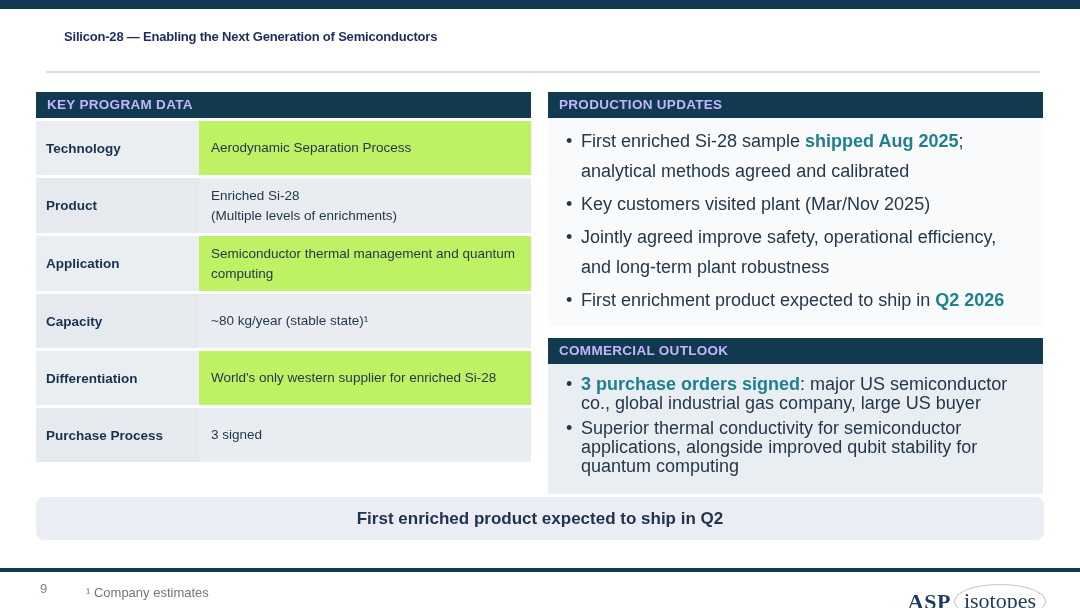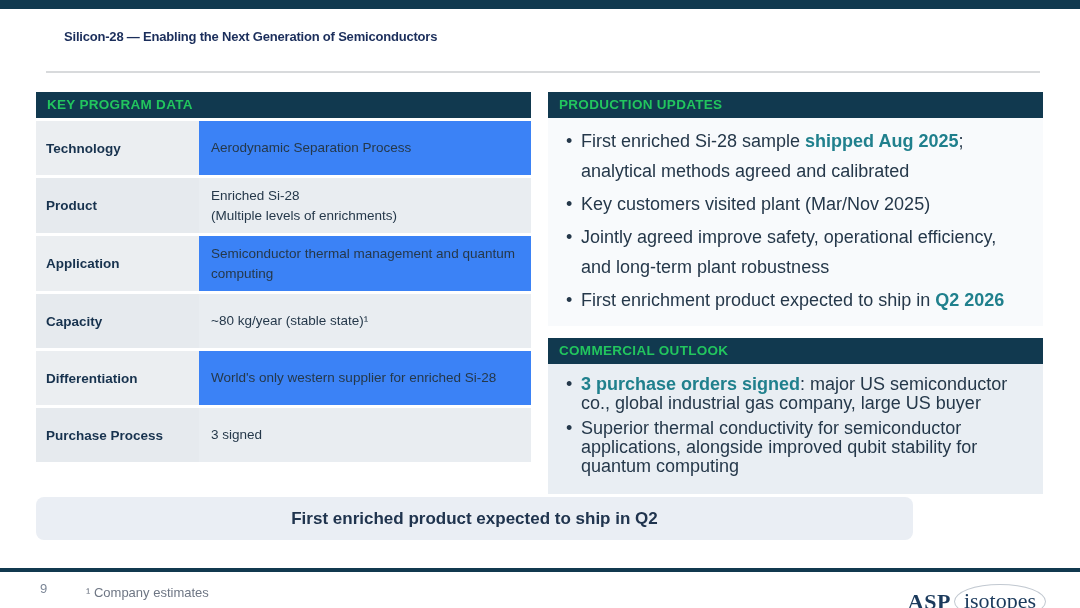--- a/index.html
+++ b/index.html
@@ -24,32 +24,32 @@
   .slide-title{
     position:absolute;left:64px;top:29px;font-size:13px;font-weight:bold;
     color:var(--title-navy);letter-spacing:-0.2px;
   }
   .title-rule{position:absolute;left:46px;top:71px;width:994px;height:2px;background:#D8DADC;}
 
   .columns{position:absolute;left:36px;top:92px;width:1007px;display:flex;gap:17px;align-items:flex-start;}
   .col{width:495px;}
 
   .panel-header{
-    background:var(--navy);color:#22c55e;font-weight:bold;font-size:13.5px;
+    background:var(--navy);color:#c4b5fd;font-weight:bold;font-size:13.5px;
     letter-spacing:0.3px;height:26px;line-height:26px;padding-left:11px;
   }
 
   
   .trow{display:flex;gap:0;margin-top:3px;min-height:54px;}
   .tlabel{
     width:163px;background:var(--label-bg);display:flex;align-items:center;
     padding-left:10px;font-weight:bold;font-size:13.5px;color:#17324E;
   }
   .tvalue{
-    flex:1;background:#3b82f6;display:flex;align-items:center;
+    flex:1;background:#bef264;display:flex;align-items:center;
     padding:8px 14px 8px 12px;font-size:13.5px;color:var(--body-text);
     white-space:pre-line;line-height:1.45;
   }
   .trow.alt .tlabel{background:var(--label-bg-alt);}
   .trow.alt .tvalue{background:var(--row-light);}
 
   
   .prod-body{background:var(--prod-bg);padding:8px 26px 8px 14px;}
   .comm-body{background:var(--comm-bg);padding:11px 16px 18px 14px;margin-bottom:0;}
   ul.bullets{list-style:none;}
@@ -59,21 +59,21 @@
   ul.bullets li::before{
     content:"\2022";position:absolute;left:4px;color:var(--body-text);
   }
   .prod-body li{line-height:30px;margin-bottom:3px;}
   .comm-body li{line-height:19px;margin-bottom:6px;}
   .comm-body li:last-child{margin-bottom:0;}
   .hl{color:var(--teal);font-weight:bold;}
   .comm-gap{height:12px;background:#ffffff;}
 
   .banner{
-    position:absolute;left:36px;top:497px;width:877px;height:43px;
+    position:absolute;left:36px;top:497px;width:1008px;height:43px;
     background:var(--banner-bg);border-radius:8px;display:flex;
     align-items:center;justify-content:center;
   }
   .banner-text{font-size:17px;font-weight:bold;color:#20344E;}
 
   .footer-line{position:absolute;left:0;top:568px;width:1080px;height:4px;background:var(--navy);}
   .footer{position:absolute;left:0;top:572px;width:1080px;height:36px;background:#ffffff;}
   .page-number{position:absolute;left:40px;top:9px;font-size:13px;color:#7C8797;}
   .footnote{position:absolute;left:86px;top:13px;font-size:13px;color:#6E7684;}
   .logo{

